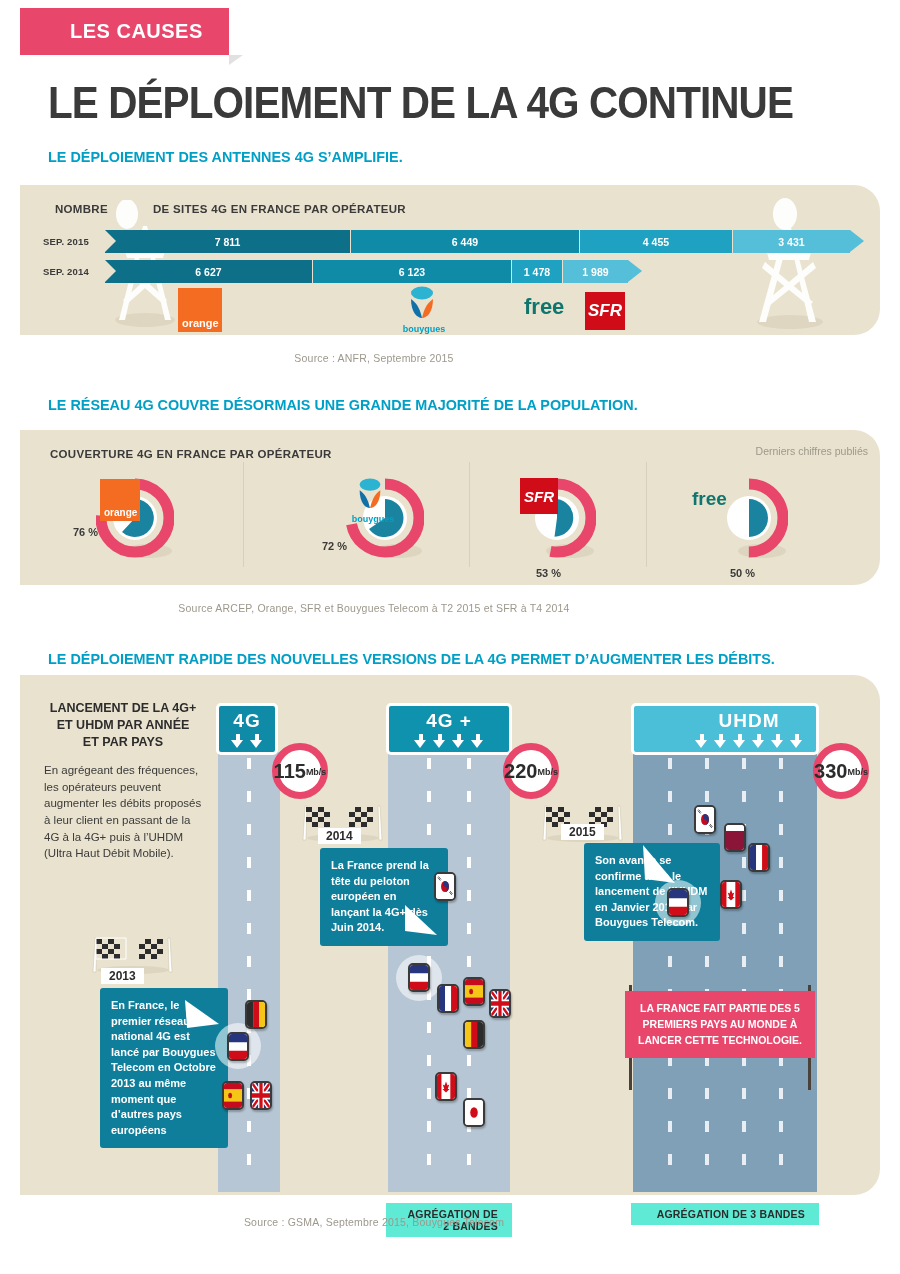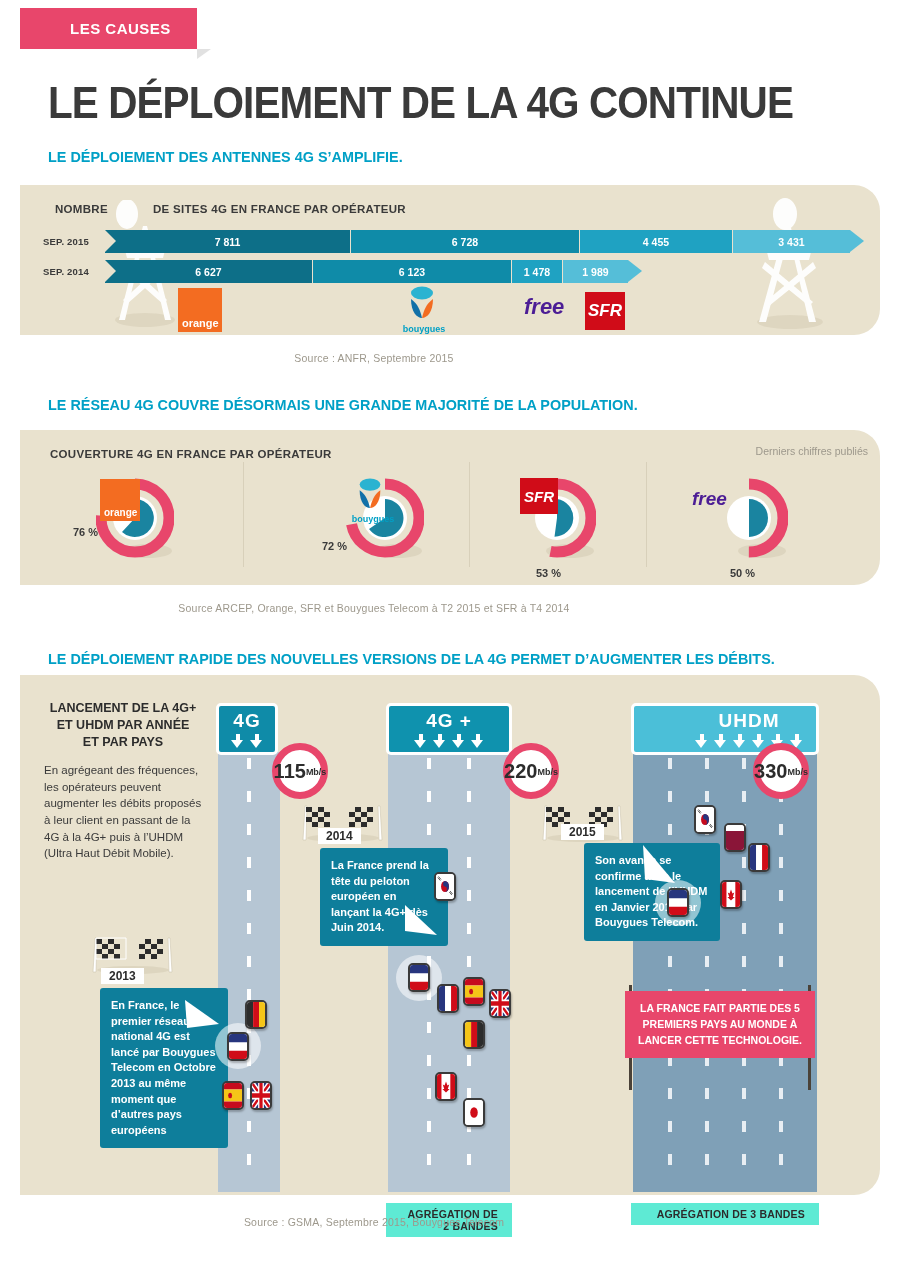--- a/index.html
+++ b/index.html
@@ -7,21 +7,21 @@
     width: 900px; height: 1274px;
     background: #ffffff;
     font-family: "Liberation Sans", sans-serif;
     position: relative;
     overflow: hidden;
   }
   
   .tag-wrap { position:absolute; left:20px; top:8px; }
   .tag {
     background:#e8466b; color:#fff;
-    font-weight:bold; font-size:15px; letter-spacing:.5px;
+    font-weight:bold; font-size:20px; letter-spacing:.5px;
     padding:12px 26px 12px 50px; display:inline-block;
     font-stretch:condensed;
   }
   .tag-fold {
     position:absolute; left:100%; top:100%;
     width:0;height:0;
     border-top:10px solid #c9c9c9;
     border-right:14px solid transparent;
     opacity:.55;
   }
@@ -100,21 +100,21 @@
     background:#f36c21; color:#fff; width:44px; height:44px;
     display:flex; align-items:flex-end; justify-content:flex-start;
     font-weight:bold; font-size:11px; padding:0 0 3px 4px;
   }
   .logo-sfr {
     background:#d00c18; color:#fff; width:40px; height:38px;
     display:flex; align-items:center; justify-content:center;
     font-weight:bold; font-size:17px; font-style:italic;
   }
   .logo-free {
-    color:#4c1d95; font-style:italic; font-weight:bold; font-size:22px;
+    color:#0f766e; font-weight:bold; font-size:22px;
   }
   .bouygues-txt { color:#00a0c6; font-size:9px; font-weight:bold; text-align:center;}
 
   
   .donut-sep { position:absolute; width:1px; background:#d8d0ba; top:462px; height:105px;}
   .pct { position:absolute; font-weight:bold; font-size:11px; color:#3a3a3a; }
 
   
   .s3-title {
     position:absolute; left:48px; top:700px; width:150px;
@@ -213,21 +213,21 @@
 
 <div class="c1-label" id="c1-nombre">NOMBRE</div>
 <div class="c1-label" id="c1-rest">DE SITES 4G EN FRANCE PAR OPÉRATEUR</div>
 
 <div class="yr" id="yr2015">SEP. 2015</div>
 <div class="yr" id="yr2014">SEP. 2014</div>
 
 <div class="barrow" id="row2015">
   <div class="lead-notch"></div>
   <div class="seg" style="left:0; width:245px; background:#0d6f88;">7 811</div>
-  <div class="seg" style="left:246px; width:228px; background:#0f8ba8;">6 728</div>
+  <div class="seg" style="left:246px; width:228px; background:#0f8ba8;">6 449</div>
   <div class="seg" style="left:475px; width:152px; background:#1fa2c2;">4 455</div>
   <div class="seg" style="left:628px; width:117px; background:#55bed8;">3 431</div>
   <div class="arrowhead" style="left:745px; border-left:14px solid #55bed8;"></div>
 </div>
 
 <div class="barrow" id="row2014">
   <div class="lead-notch"></div>
   <div class="seg" style="left:0; width:207px; background:#0d6f88;">6 627</div>
   <div class="seg" style="left:208px; width:198px; background:#0f8ba8;">6 123</div>
   <div class="seg" style="left:407px; width:50px; background:#1fa2c2;">1 478</div>
@@ -530,21 +530,21 @@
   <div class="sname">UHDM</div>
   <div class="arrows">
     <div class="dn-arrow"></div>
     <div class="dn-arrow"></div>
     <div class="dn-arrow"></div>
     <div class="dn-arrow"></div>
     <div class="dn-arrow"></div>
     <div class="dn-arrow"></div>
   </div>
 </div>
-<div class="speed" style="left:753px; top:743px;text-align:center;">
+<div class="speed" style="left:813px; top:743px;text-align:center;">
   <div class="num">330</div>
   <div class="unit">Mb/s</div>
 </div>
 
 <svg class="checkered" style="left:535px; top:800px;" width="95" height="42" viewBox="0 0 95 42">
   <ellipse cx="48" cy="38" rx="36" ry="4" fill="#ddd5bf"></ellipse>
   <path d="M8 40 L10 6 L12 6 L11 40 Z" fill="#ffffff" stroke="#cfc6b0" stroke-width=".6"></path>
   <g fill="#2c2c2c">
       <rect x="11" y="7" width="6" height="5"></rect>
       <rect x="23" y="7" width="6" height="5"></rect>

